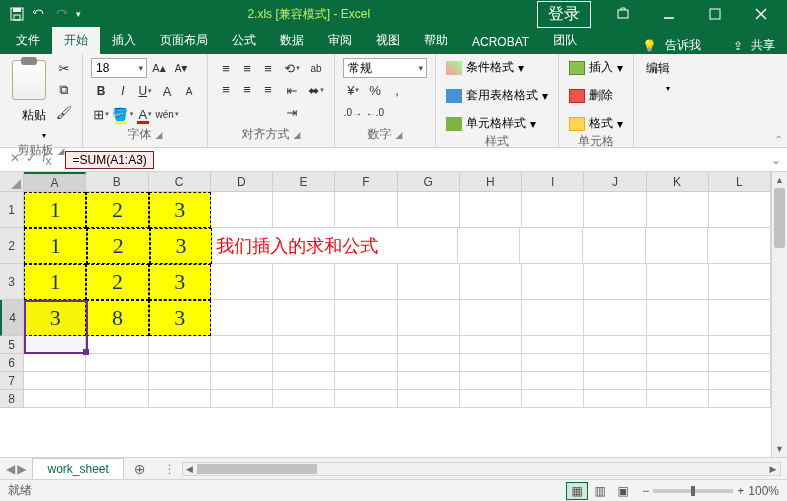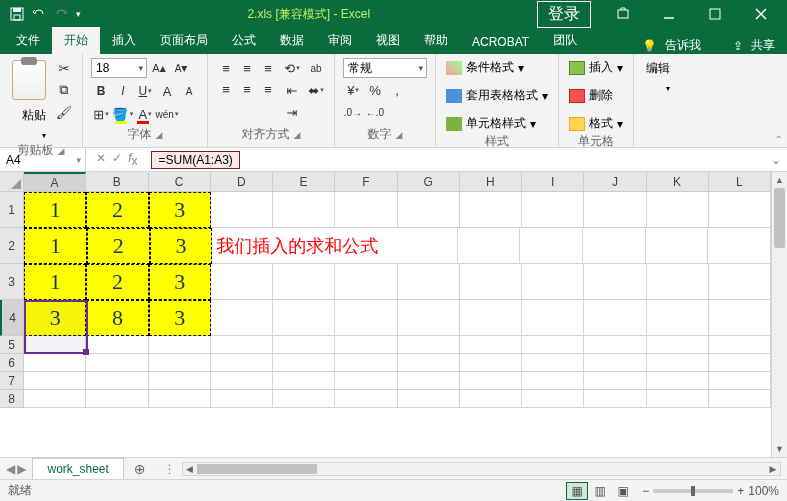--- a/index.html
+++ b/index.html
@@ -298,21 +298,20 @@
         <span>编辑</span>
         <span style="font-size:8px">▾</span>
       </div>
     </div>
     <div class="group-label"></div>
   </div>
   <span class="collapse-btn">⌃</span>
 </div>
 
 <div class="namebar">
-  <div class="namebox">A4</div>
   <div class="fx-btns">
     <span>✕</span>
     <span>✓</span>
     <span><i>f</i><sub>x</sub></span>
   </div>
   <span class="formula-highlight">=SUM(A1:A3)</span>
   <span class="formula-end"></span>
   <span class="fexpand">⌄</span>
 </div>
 

